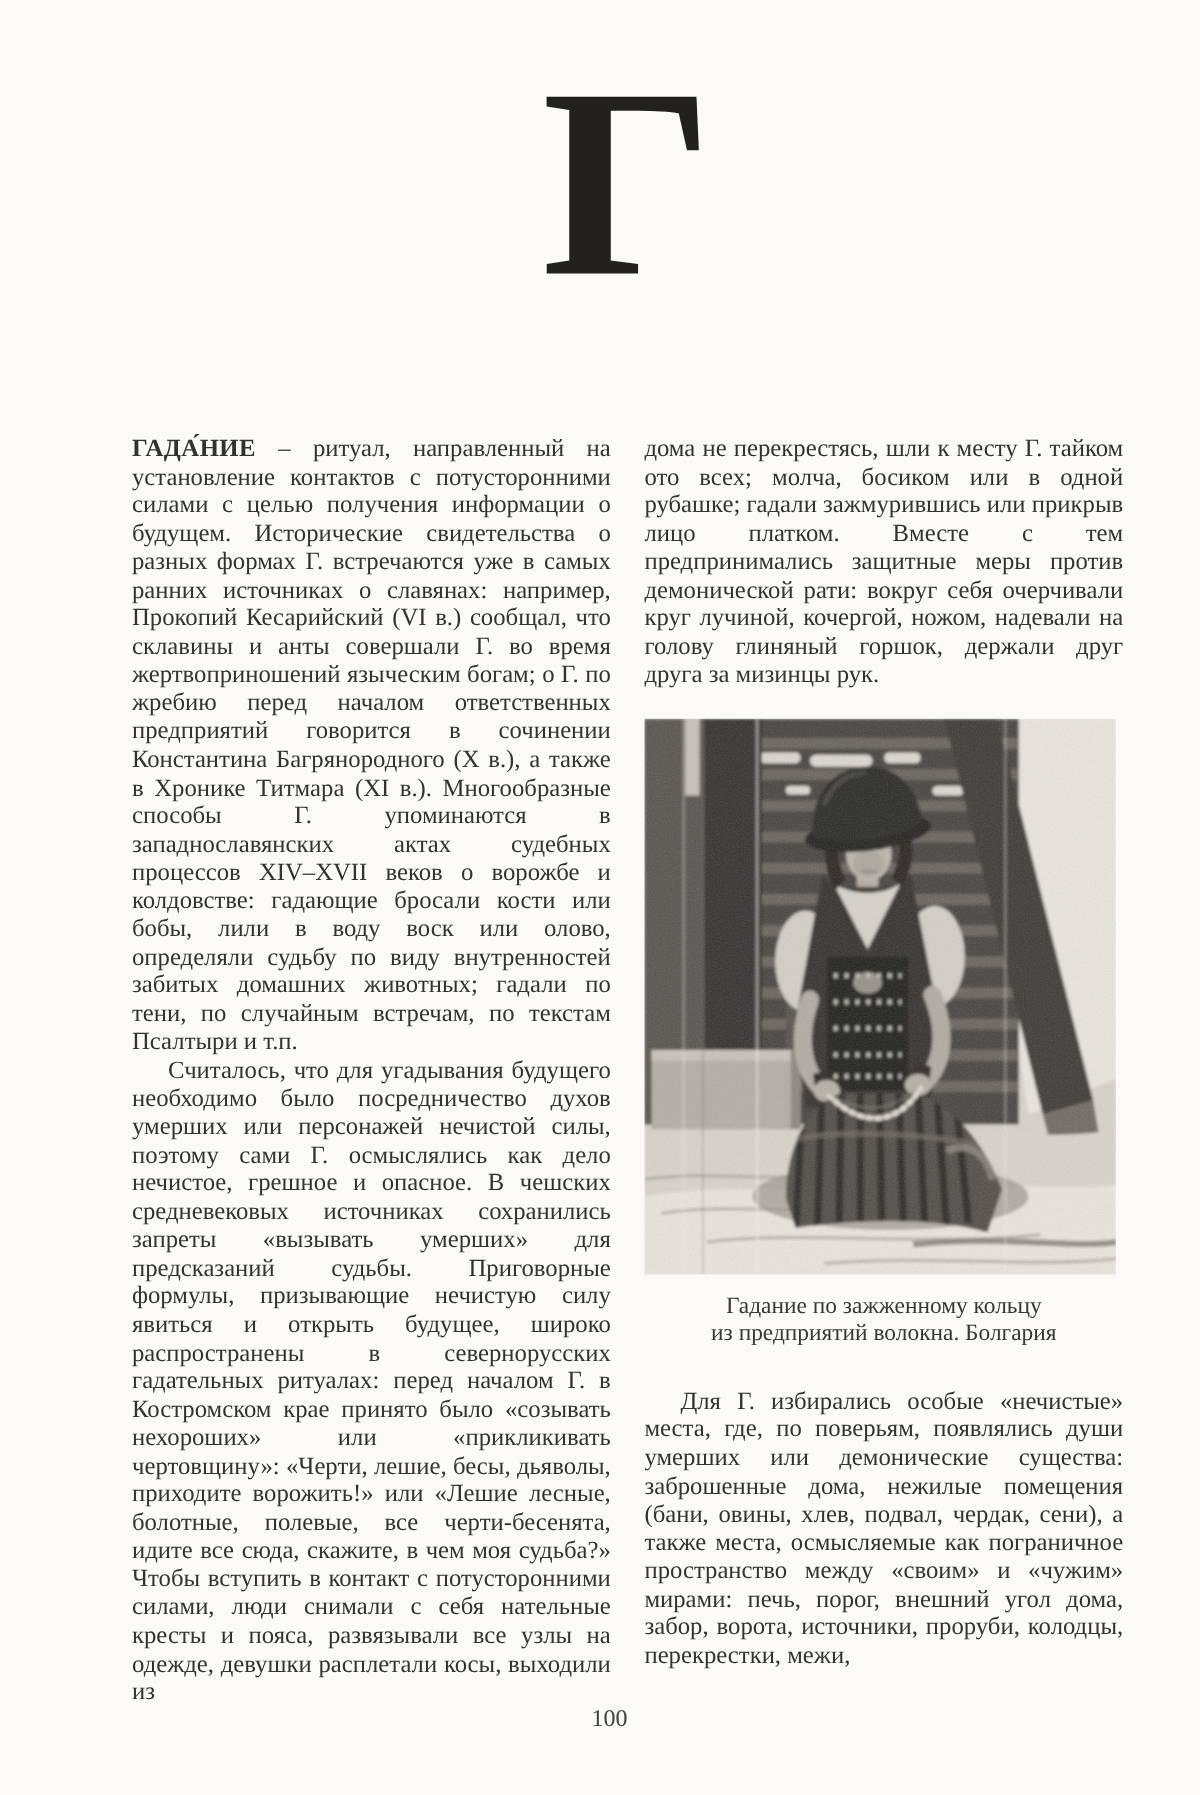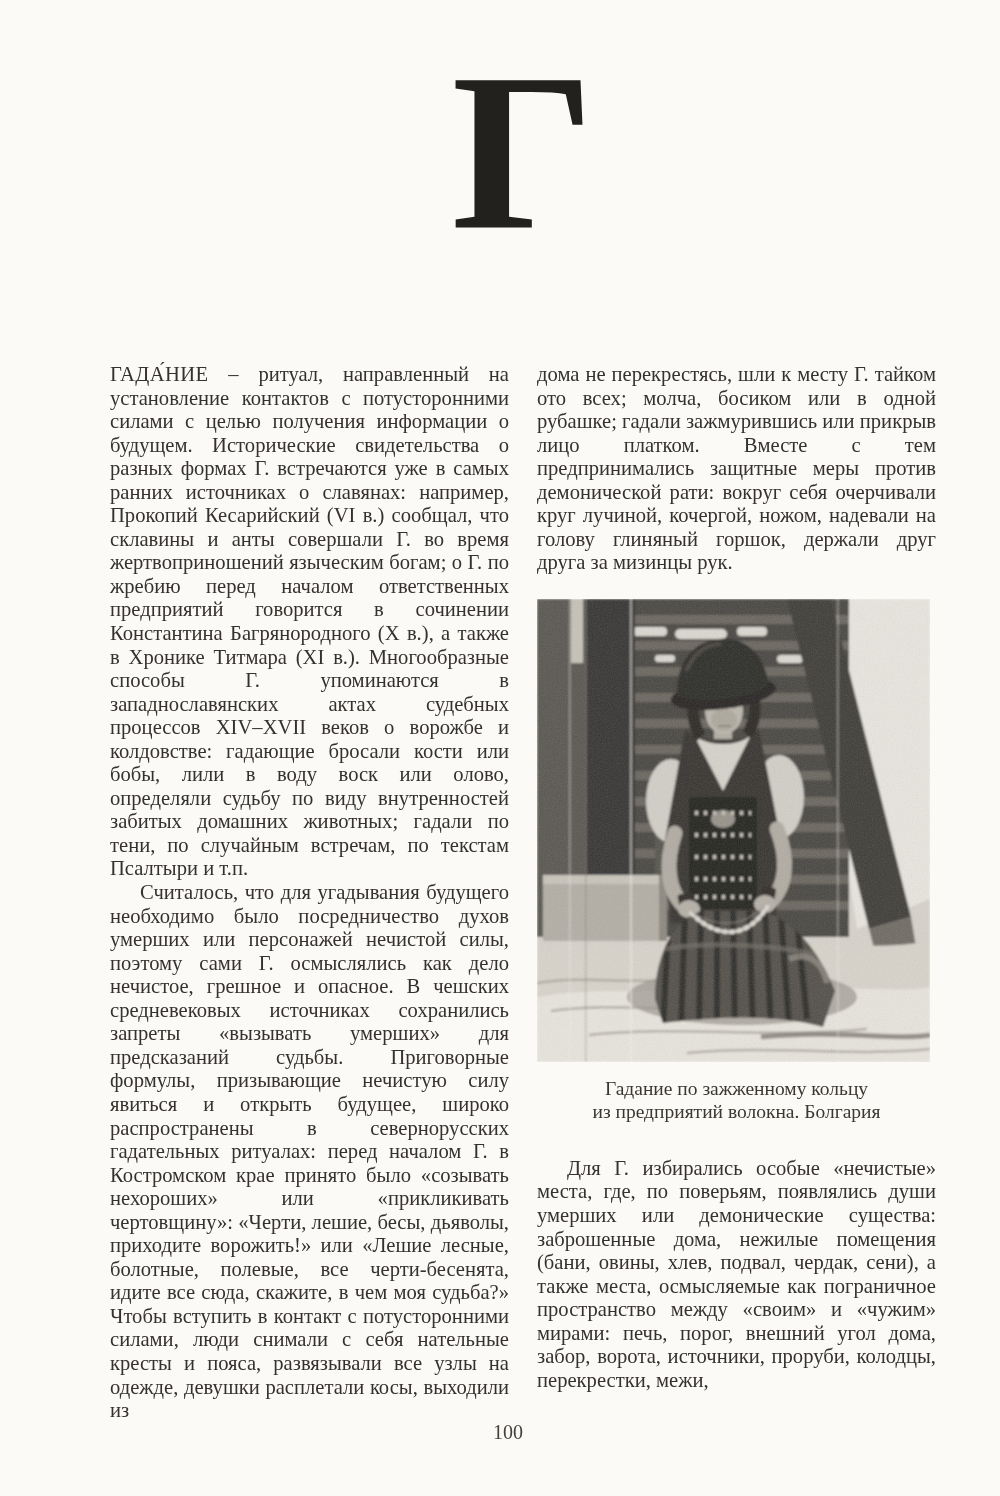--- a/index.html
+++ b/index.html
@@ -40,21 +40,21 @@
   .col {
     width: 399px;
     font-size: 20.6px;
     line-height: 23.55px;
     text-align: justify;
     hyphens: auto;
     -webkit-hyphens: auto;
   }
   .col p { margin: 0; }
   p.indent { text-indent: 30px; }
-  .headword { font-weight: normal; letter-spacing: 0.4px; }
+  .headword { font-weight: bold; letter-spacing: 0.4px; }
 
   
   .figure { margin: 24px 0 0 0; padding: 0; }
   .photo-svg { display: block; width: 393px; height: 463px; }
   .caption {
     margin-top: 15px;
     text-align: center;
     font-size: 19.5px;
     line-height: 23px;
     color: #3b3733;

